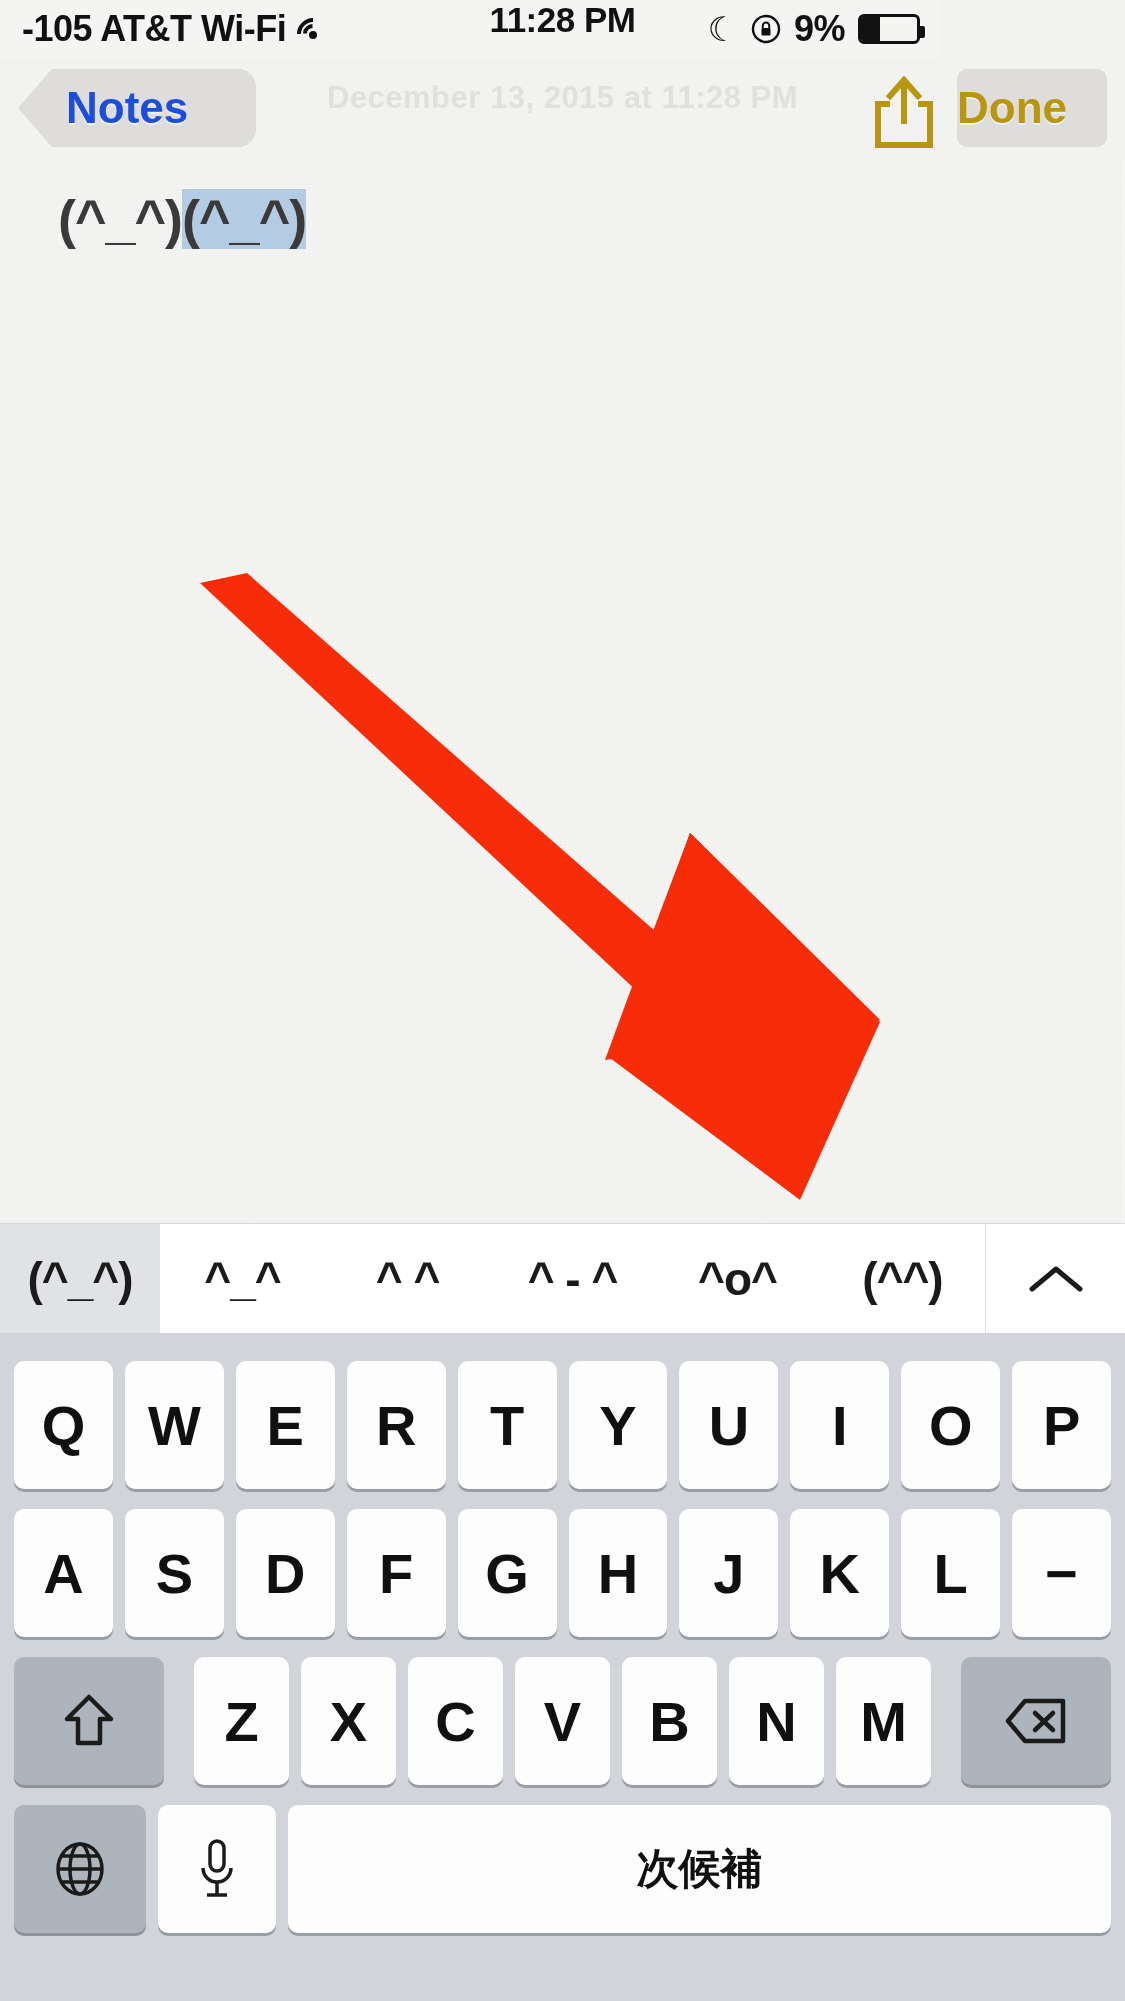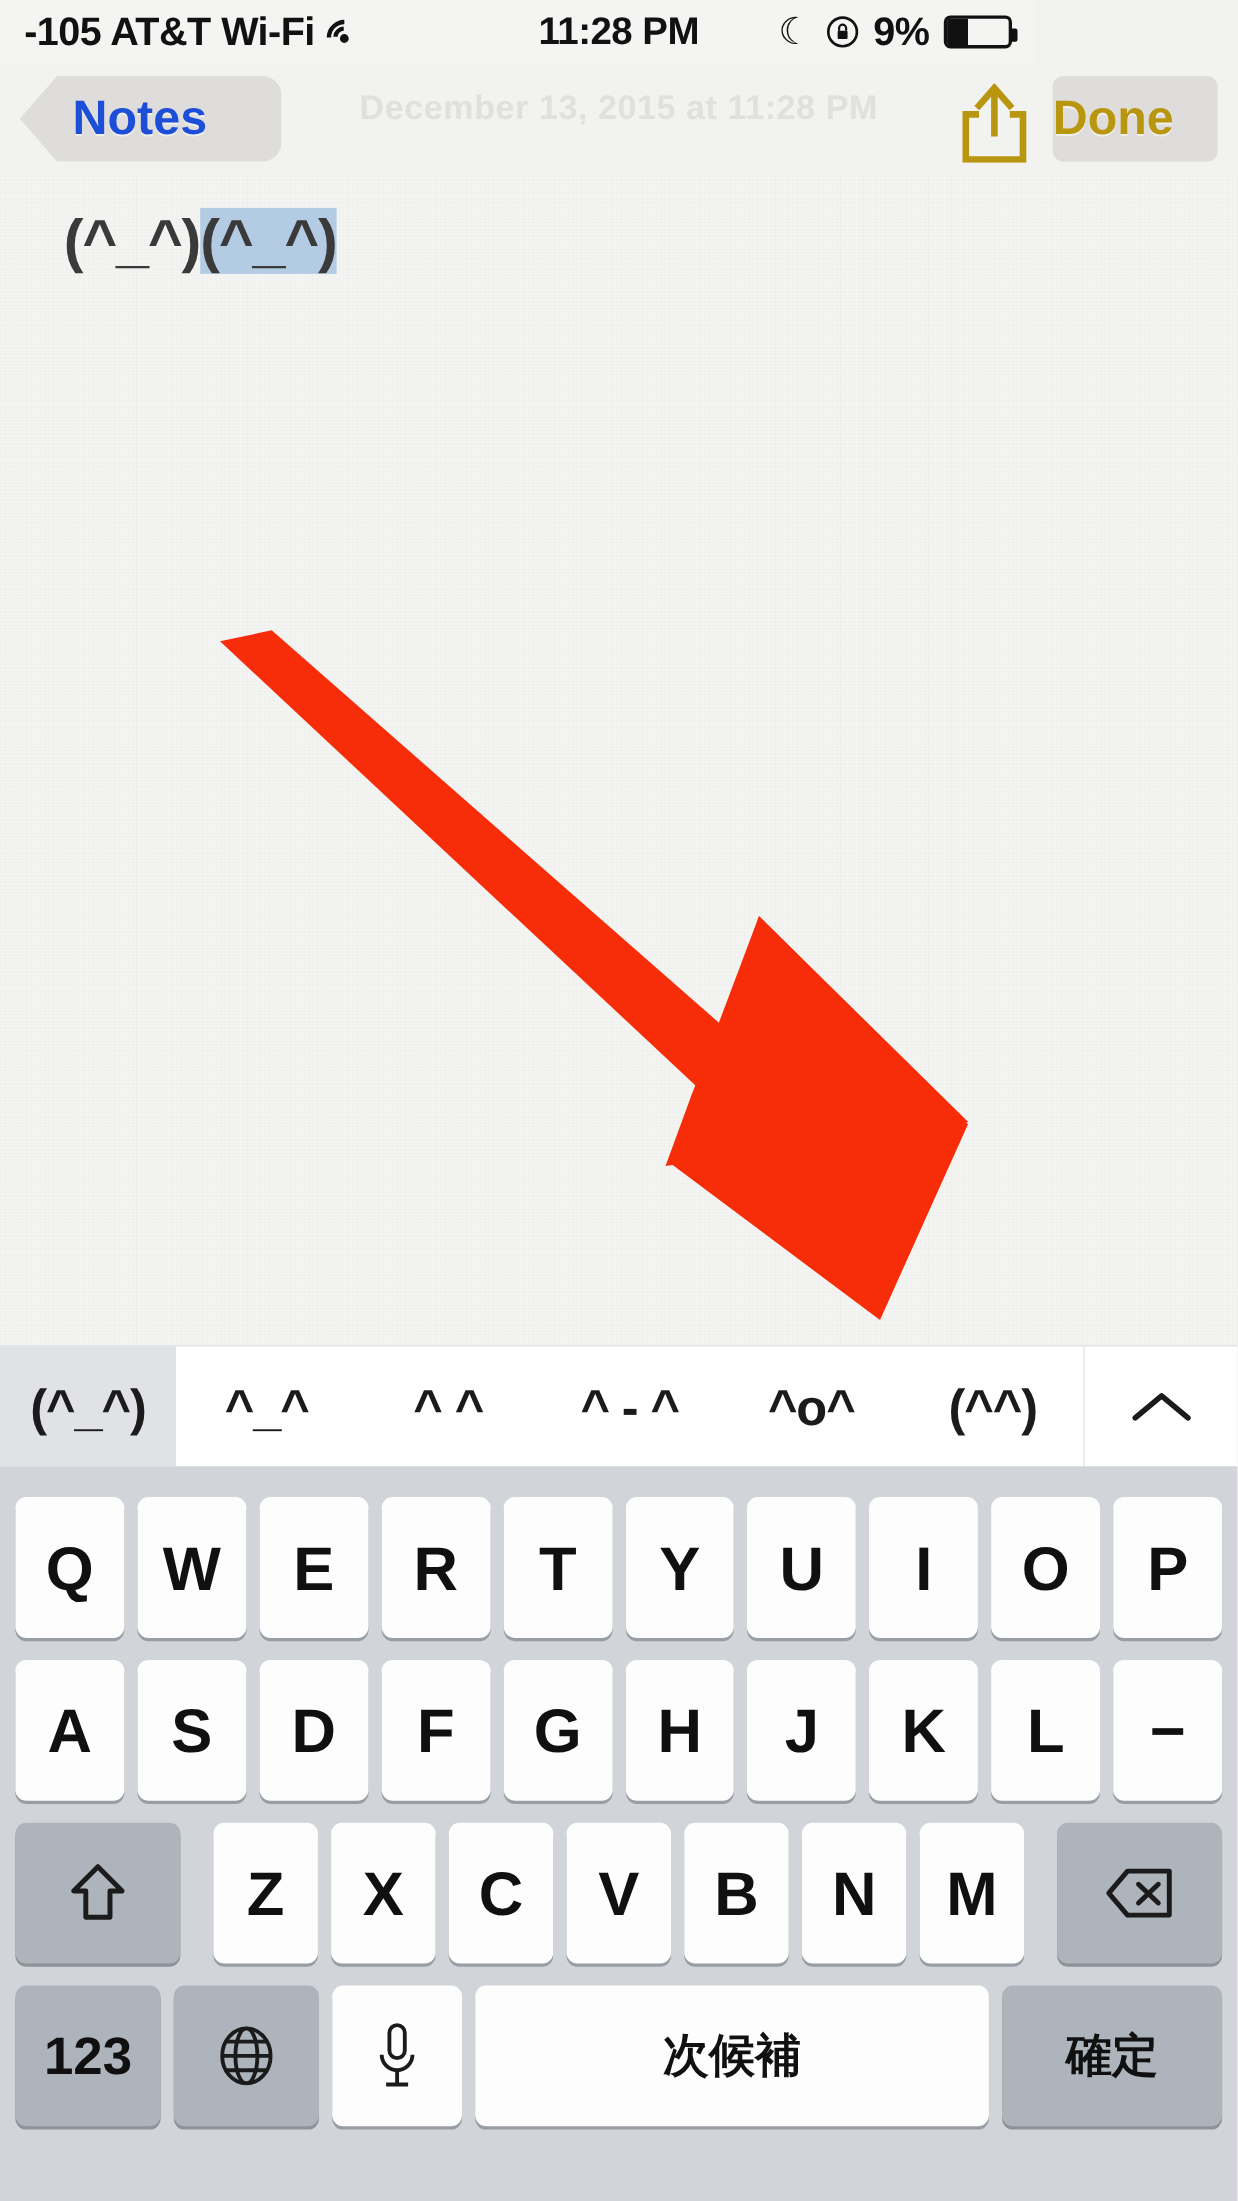--- a/index.html
+++ b/index.html
@@ -20,21 +20,21 @@
   #status-left {
     position:absolute; left:22px; top:0; height:58px;
     display:flex; align-items:center; gap:10px;
   }
   .status-text {
     font-size:36px; font-weight:bold; color:#111; letter-spacing:-0.5px;
     white-space:nowrap;
   }
   #status-center {
     position:absolute; left:0; top:0; width:1125px; height:58px;
-    display:flex; align-items:center; justify-content:center;
+    display:flex; align-items:flex-start; justify-content:center;
   }
   #status-center .status-text { font-size:35px; }
   #status-right {
     position:absolute; right:20px; top:0; height:58px;
     display:flex; align-items:center; gap:13px;
   }
   .wifi-icon { width:34px; height:26px; position:relative; }
   .wifi-icon i {
     position:absolute; display:block; border:4px solid #111;
     border-bottom-color:transparent; border-left-color:transparent;
@@ -311,35 +311,33 @@
     <div class="key dark wide-del">
       <svg class="del-glyph" viewBox="0 0 62 48">
         <path d="M20 4 H58 V44 H20 L3 24 Z" fill="none" stroke="#1b1b1b" stroke-width="4.5" stroke-linejoin="round"></path>
         <line x1="30" y1="16" x2="48" y2="33" stroke="#1b1b1b" stroke-width="4.5" stroke-linecap="round"></line>
         <line x1="48" y1="16" x2="30" y2="33" stroke="#1b1b1b" stroke-width="4.5" stroke-linecap="round"></line>
       </svg>
     </div>
   </div>
 
   <div class="kb-row" id="kb-row-4">
-    <div class="key dark key-num" id="key-123">123</div>
     <div class="key dark" id="key-globe">
       <svg class="globe-glyph" viewBox="0 0 54 54">
         <ellipse cx="27" cy="27" rx="22" ry="25" fill="none" stroke="#1b1b1b" stroke-width="3.5"></ellipse>
         <ellipse cx="27" cy="27" rx="10" ry="25" fill="none" stroke="#1b1b1b" stroke-width="3.5"></ellipse>
         <line x1="5" y1="27" x2="49" y2="27" stroke="#1b1b1b" stroke-width="3.5"></line>
         <line x1="9" y1="14" x2="45" y2="14" stroke="#1b1b1b" stroke-width="3.5"></line>
         <line x1="9" y1="40" x2="45" y2="40" stroke="#1b1b1b" stroke-width="3.5"></line>
       </svg>
     </div>
     <div class="key" id="key-mic">
       <svg class="mic-glyph" viewBox="0 0 38 62">
         <rect x="12" y="3" width="14" height="30" rx="7" fill="none" stroke="#1b1b1b" stroke-width="3.5"></rect>
         <path d="M5 30 a14 14 0 0 0 28 0" fill="none" stroke="#1b1b1b" stroke-width="3.5"></path>
         <line x1="19" y1="44" x2="19" y2="56" stroke="#1b1b1b" stroke-width="3.5"></line>
         <line x1="9" y1="57" x2="29" y2="57" stroke="#1b1b1b" stroke-width="3.5"></line>
       </svg>
     </div>
     <div class="key key-jp" id="key-next">次候補</div>
-    <div class="key dark key-jp" id="key-confirm">確定</div>
   </div>
 
 </div>
 
 </body></html>

